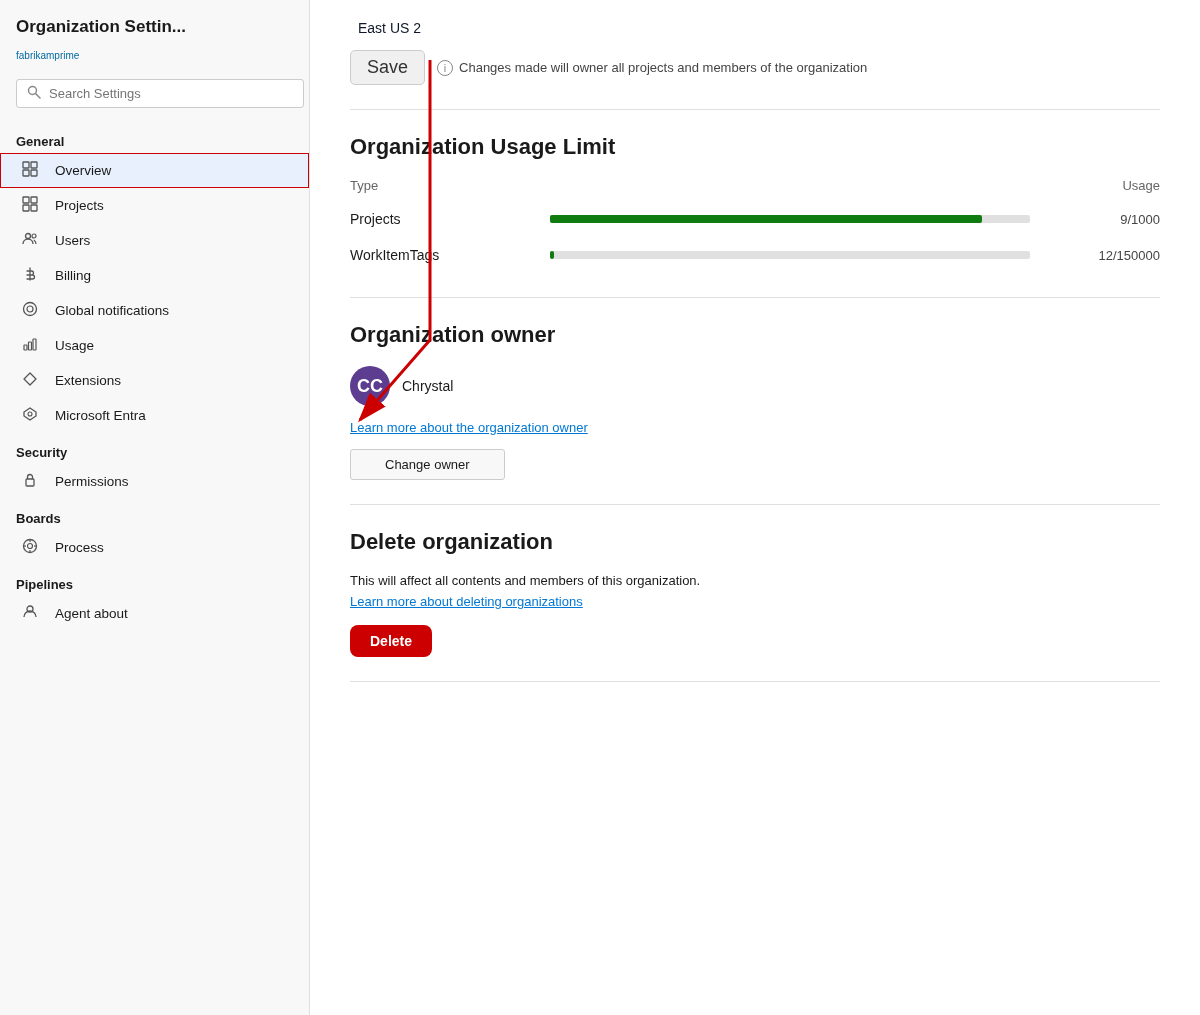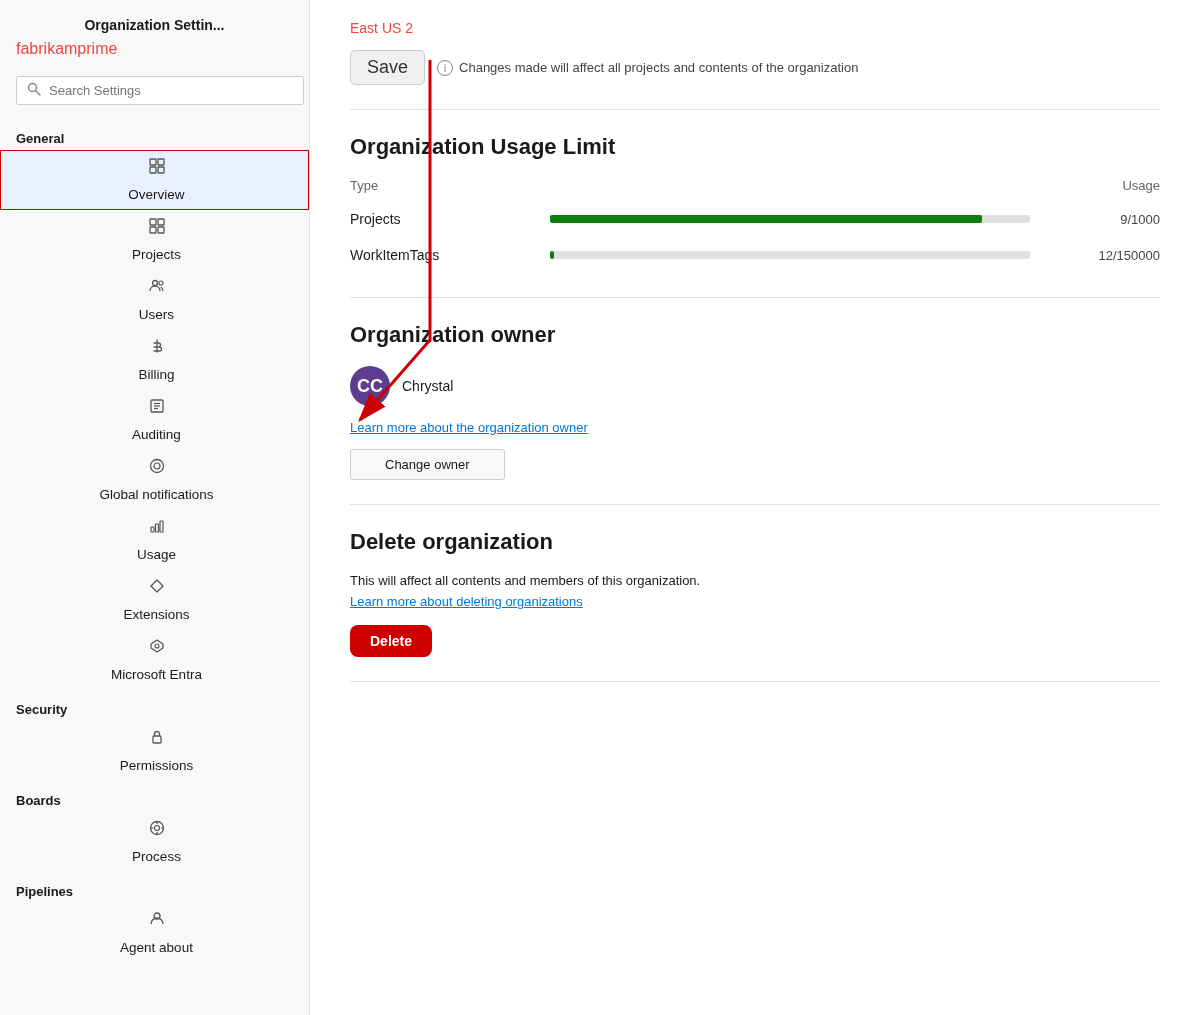--- a/index.html
+++ b/index.html
@@ -24,31 +24,30 @@
       height: 100%;
       overflow-y: auto;
       padding-bottom: 20px;
     }
 
     .sidebar-header {
       padding: 16px 16px 8px 16px;
     }
 
     .sidebar-title {
-      font-size: 14px;
+      font-size: 17px;
       font-weight: 700;
       color: #1a1a1a;
       line-height: 1.3;
-      text-align: center;
     }
 
     .sidebar-subtitle {
-      font-size: 16px;
-      color: #ef4444;
-      margin-top: 6px;
+      font-size: 10px;
+      color: #0369a1;
+      margin-top: 12px;
     }
 
     .sidebar-search {
       margin: 10px 5px 14px 16px;
       display: flex;
       align-items: center;
       background: #fff;
       border: 1px solid #ccc;
       border-radius: 3px;
       padding: 5px 10px;
@@ -73,28 +72,27 @@
       font-size: 13px;
       font-weight: 700;
       color: #1a1a1a;
       padding: 8px 16px 4px 16px;
       margin-top: 4px;
     }
 
     .sidebar-item {
       display: flex;
       align-items: center;
-      gap: 10px;
+      gap: 16px;
       padding: 7px 16px 7px 20px;
       cursor: pointer;
       color: #1a1a1a;
       font-size: 13.5px;
       border: 1px solid transparent;
       position: relative;
-      flex-direction: column;
     }
 
     .sidebar-item.active {
       background: #e8f0fe;
       border: 1px solid #cc0000;
     }
 
     .sidebar-item .item-icon {
       font-size: 14px;
       color: #555;
@@ -306,22 +304,23 @@
       position: absolute;
       top: 0;
       left: 310px;
       pointer-events: none;
       z-index: 10;
     }
 
     
     .region-text {
       font-size: 14px;
-      color: #ef4444;
+      color: #0f172a;
       margin-bottom: 14px;
+      margin-left: 8px;
     }
 
     
     .sidebar::-webkit-scrollbar { width: 6px; }
     .sidebar::-webkit-scrollbar-thumb { background: #ccc; border-radius: 3px; }
 
     .main-content::-webkit-scrollbar { width: 8px; }
     .main-content::-webkit-scrollbar-track { background: #e0e0e0; }
     .main-content::-webkit-scrollbar-thumb { background: #b0b0b0; border-radius: 4px; }
   </style>
@@ -384,31 +383,20 @@
 
   <div class="sidebar-item">
     <span class="item-icon">
       <svg width="16" height="16" viewBox="0 0 16 16" fill="none">
         <path d="M8 2v12M5 5h4.5a2 2 0 010 4H5m0 0h5.5a2 2 0 010 4H5" stroke="#555" stroke-width="1.3" stroke-linecap="round"></path>
       </svg>
     </span>
     <span>Billing</span>
   </div>
 
-  <div class="sidebar-item">
-    <span class="item-icon">
-      <svg width="16" height="16" viewBox="0 0 16 16" fill="none">
-        <rect x="2" y="2" width="12" height="12" rx="1" stroke="#555" stroke-width="1.3"></rect>
-        <line x1="5" y1="5.5" x2="11" y2="5.5" stroke="#555" stroke-width="1.2"></line>
-        <line x1="5" y1="8" x2="11" y2="8" stroke="#555" stroke-width="1.2"></line>
-        <line x1="5" y1="10.5" x2="9" y2="10.5" stroke="#555" stroke-width="1.2"></line>
-      </svg>
-    </span>
-    <span>Auditing</span>
-  </div>
 
   <div class="sidebar-item">
     <span class="item-icon">
       <svg width="16" height="16" viewBox="0 0 16 16" fill="none">
         <circle cx="8" cy="8" r="6.5" stroke="#555" stroke-width="1.3"></circle>
         <circle cx="8" cy="8" r="3" stroke="#555" stroke-width="1.2"></circle>
       </svg>
     </span>
     <span>Global notifications</span>
   </div>
@@ -499,21 +487,21 @@
   <div class="main-content">
     <div class="content-inner">
 
       
       <div class="region-text">East US 2</div>
 
       <div class="save-row">
         <button class="btn-save">Save</button>
         <div class="save-info">
           <div class="info-icon">i</div>
-          <span>Changes made will affect all projects and contents of the organization</span>
+          <span>Changes made will owner all projects and members of the organization</span>
         </div>
       </div>
 
       <hr class="section-divider">
 
       
       <div class="section-title">Organization Usage Limit</div>
 
       <table class="usage-table">
         <thead>

